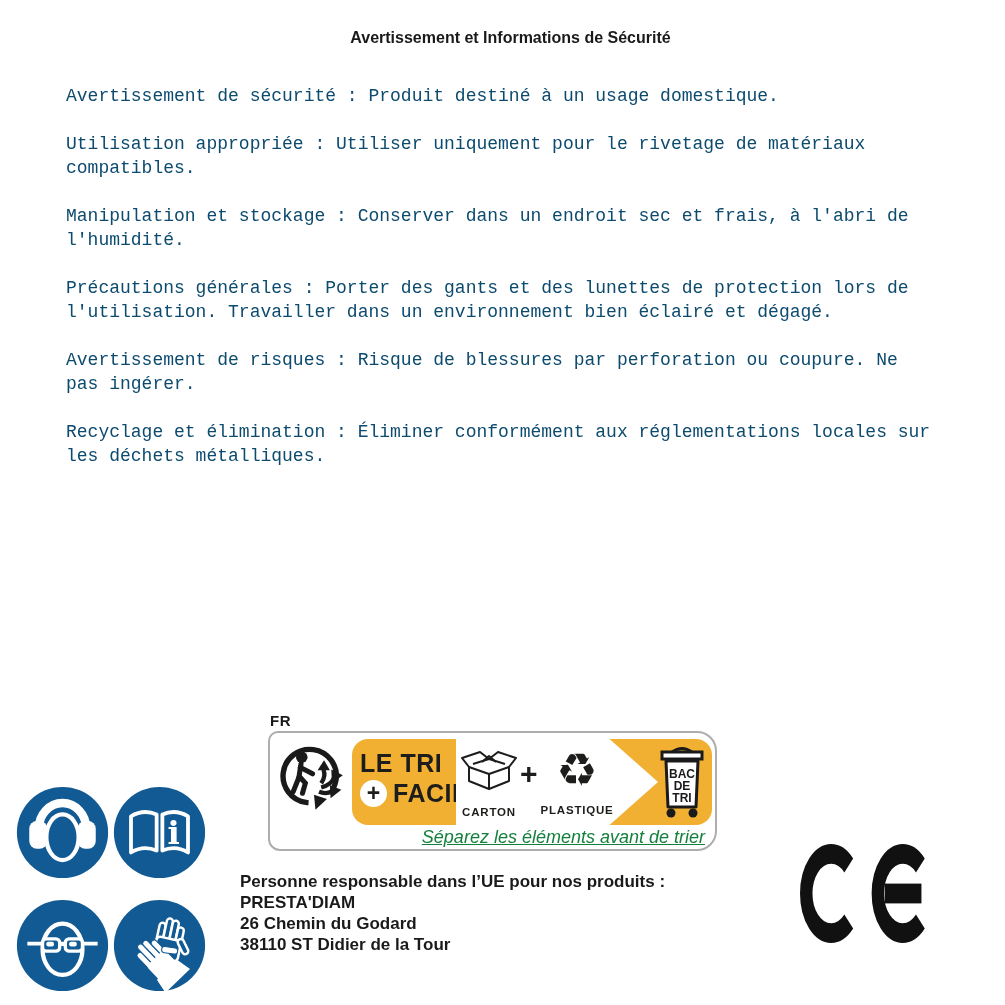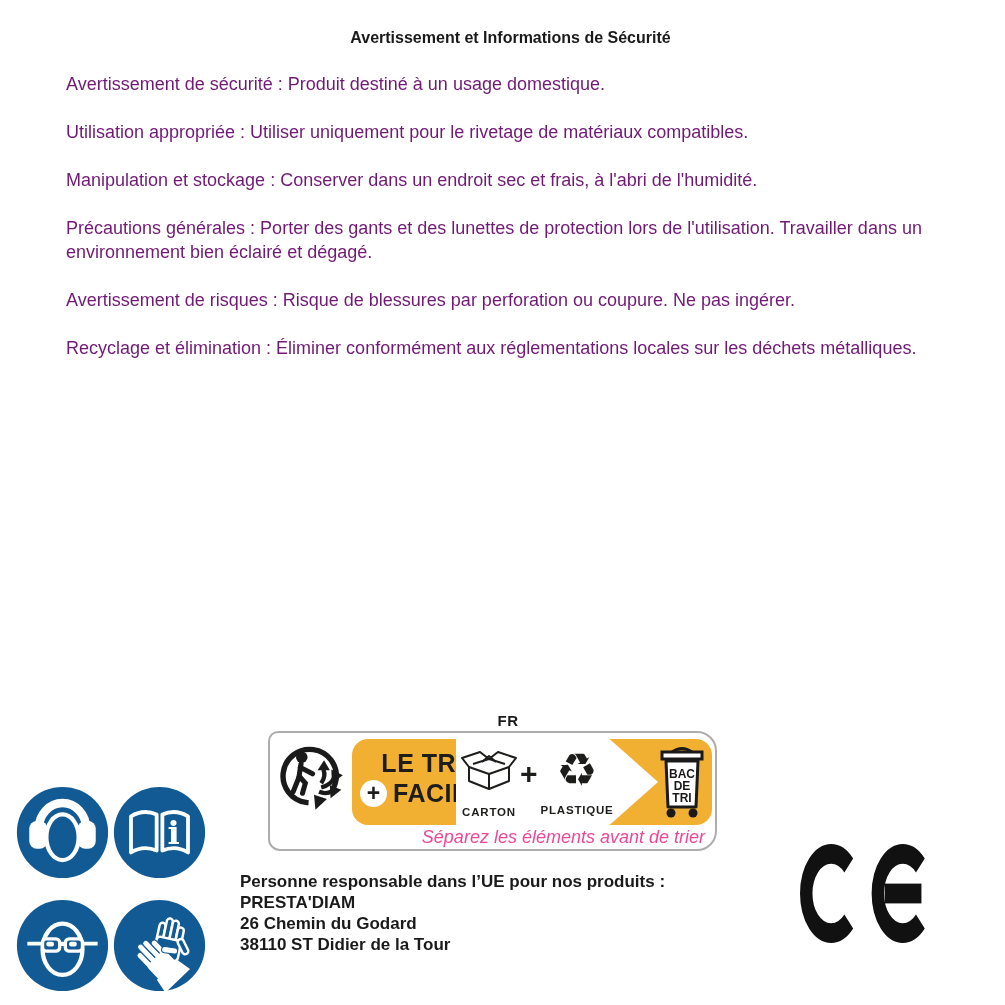--- a/index.html
+++ b/index.html
@@ -5,35 +5,35 @@
   html,body { margin:0; padding:0; background:#fff; }
   .page {
     position:relative; width:1005px; height:1005px; background:#ffffff;
     font-family:"Liberation Sans", sans-serif; color:#000; overflow:hidden;
   }
   .title {
     position:absolute; top:29px; left:0; right:0; text-align:center;
     font-size:16px; font-weight:bold; color:#1a1a1a;margin-left:16px;
   }
   .paragraphs {
-    position:absolute; top:72px; left:66px; width:874px;
-    font-size:18px; line-height:24px; color:#701a75;
+    position:absolute; top:84px; left:66px; width:874px;
+    font-size:18px; line-height:24px; color:#0c4a6e;font-family:Liberation Mono, monospace;
   }
   .paragraphs p { margin:0 0 24px 0; }
 
   
   .icons-grid {
     position:absolute; left:15px; top:785px;
     display:grid; grid-template-columns:95px 95px; grid-auto-rows:95px;
     column-gap:2px; row-gap:18px;
   }
   .icon-tile { width:95px; height:95px; }
 
   
-  .fr-label { position:absolute; left:268px; top:712px; width:478px;text-align:center; }
+  .fr-label { position:absolute; left:268px; top:712px; width:478px; }
   .fr-code { font-size:15px; font-weight:bold; color:#1a1a1a; margin:0 0 2px 2px; letter-spacing:0.5px; }
   .label-box {
     position:relative; width:449px; height:120px; box-sizing:border-box;
     border:2px solid #adadad; border-radius:10px 20px 20px 12px; background:#fff;
   }
   .triman { position:absolute; left:8px; top:5px; }
   .band {
     position:absolute; left:82px; top:6px; width:360px; height:86px;
     background:#F2B033; border-radius:16px;
   }
@@ -51,21 +51,21 @@
     clip-path:polygon(0 0, 76% 0, 100% 50%, 76% 100%, 0 100%);
     display:flex; align-items:center; padding-left:5px; box-sizing:border-box;
   }
   .mat { display:flex; flex-direction:column; align-items:center; }
   .mat-label { font-size:11.5px; font-weight:bold; letter-spacing:0.8px; color:#1d1d1b; margin-top:13px; }
   .mat-plus { font-size:30px; font-weight:bold; color:#1d1d1b; margin:0 3px 16px 3px; }
   .plastic-glyph { font-size:46px; line-height:42px; color:#1d1d1b; font-family:"DejaVu Sans", sans-serif; }
   .bin { position:absolute; right:4px; top:5px; }
   .tagline {
     position:absolute; right:10px; top:94px;
-    font-style:italic; font-size:18px; color:#ec4899;
+    font-style:italic; font-size:18px; color:#15803d;text-decoration:underline;
   }
 
   
   .responsible {
     position:absolute; left:240px; top:871px; width:520px; text-align:left;
     font-weight:bold; font-size:17px; line-height:21px; color:#1a1a1a;
   }
 
   .ce { position:absolute; left:800px; top:844px; }
 </style>

